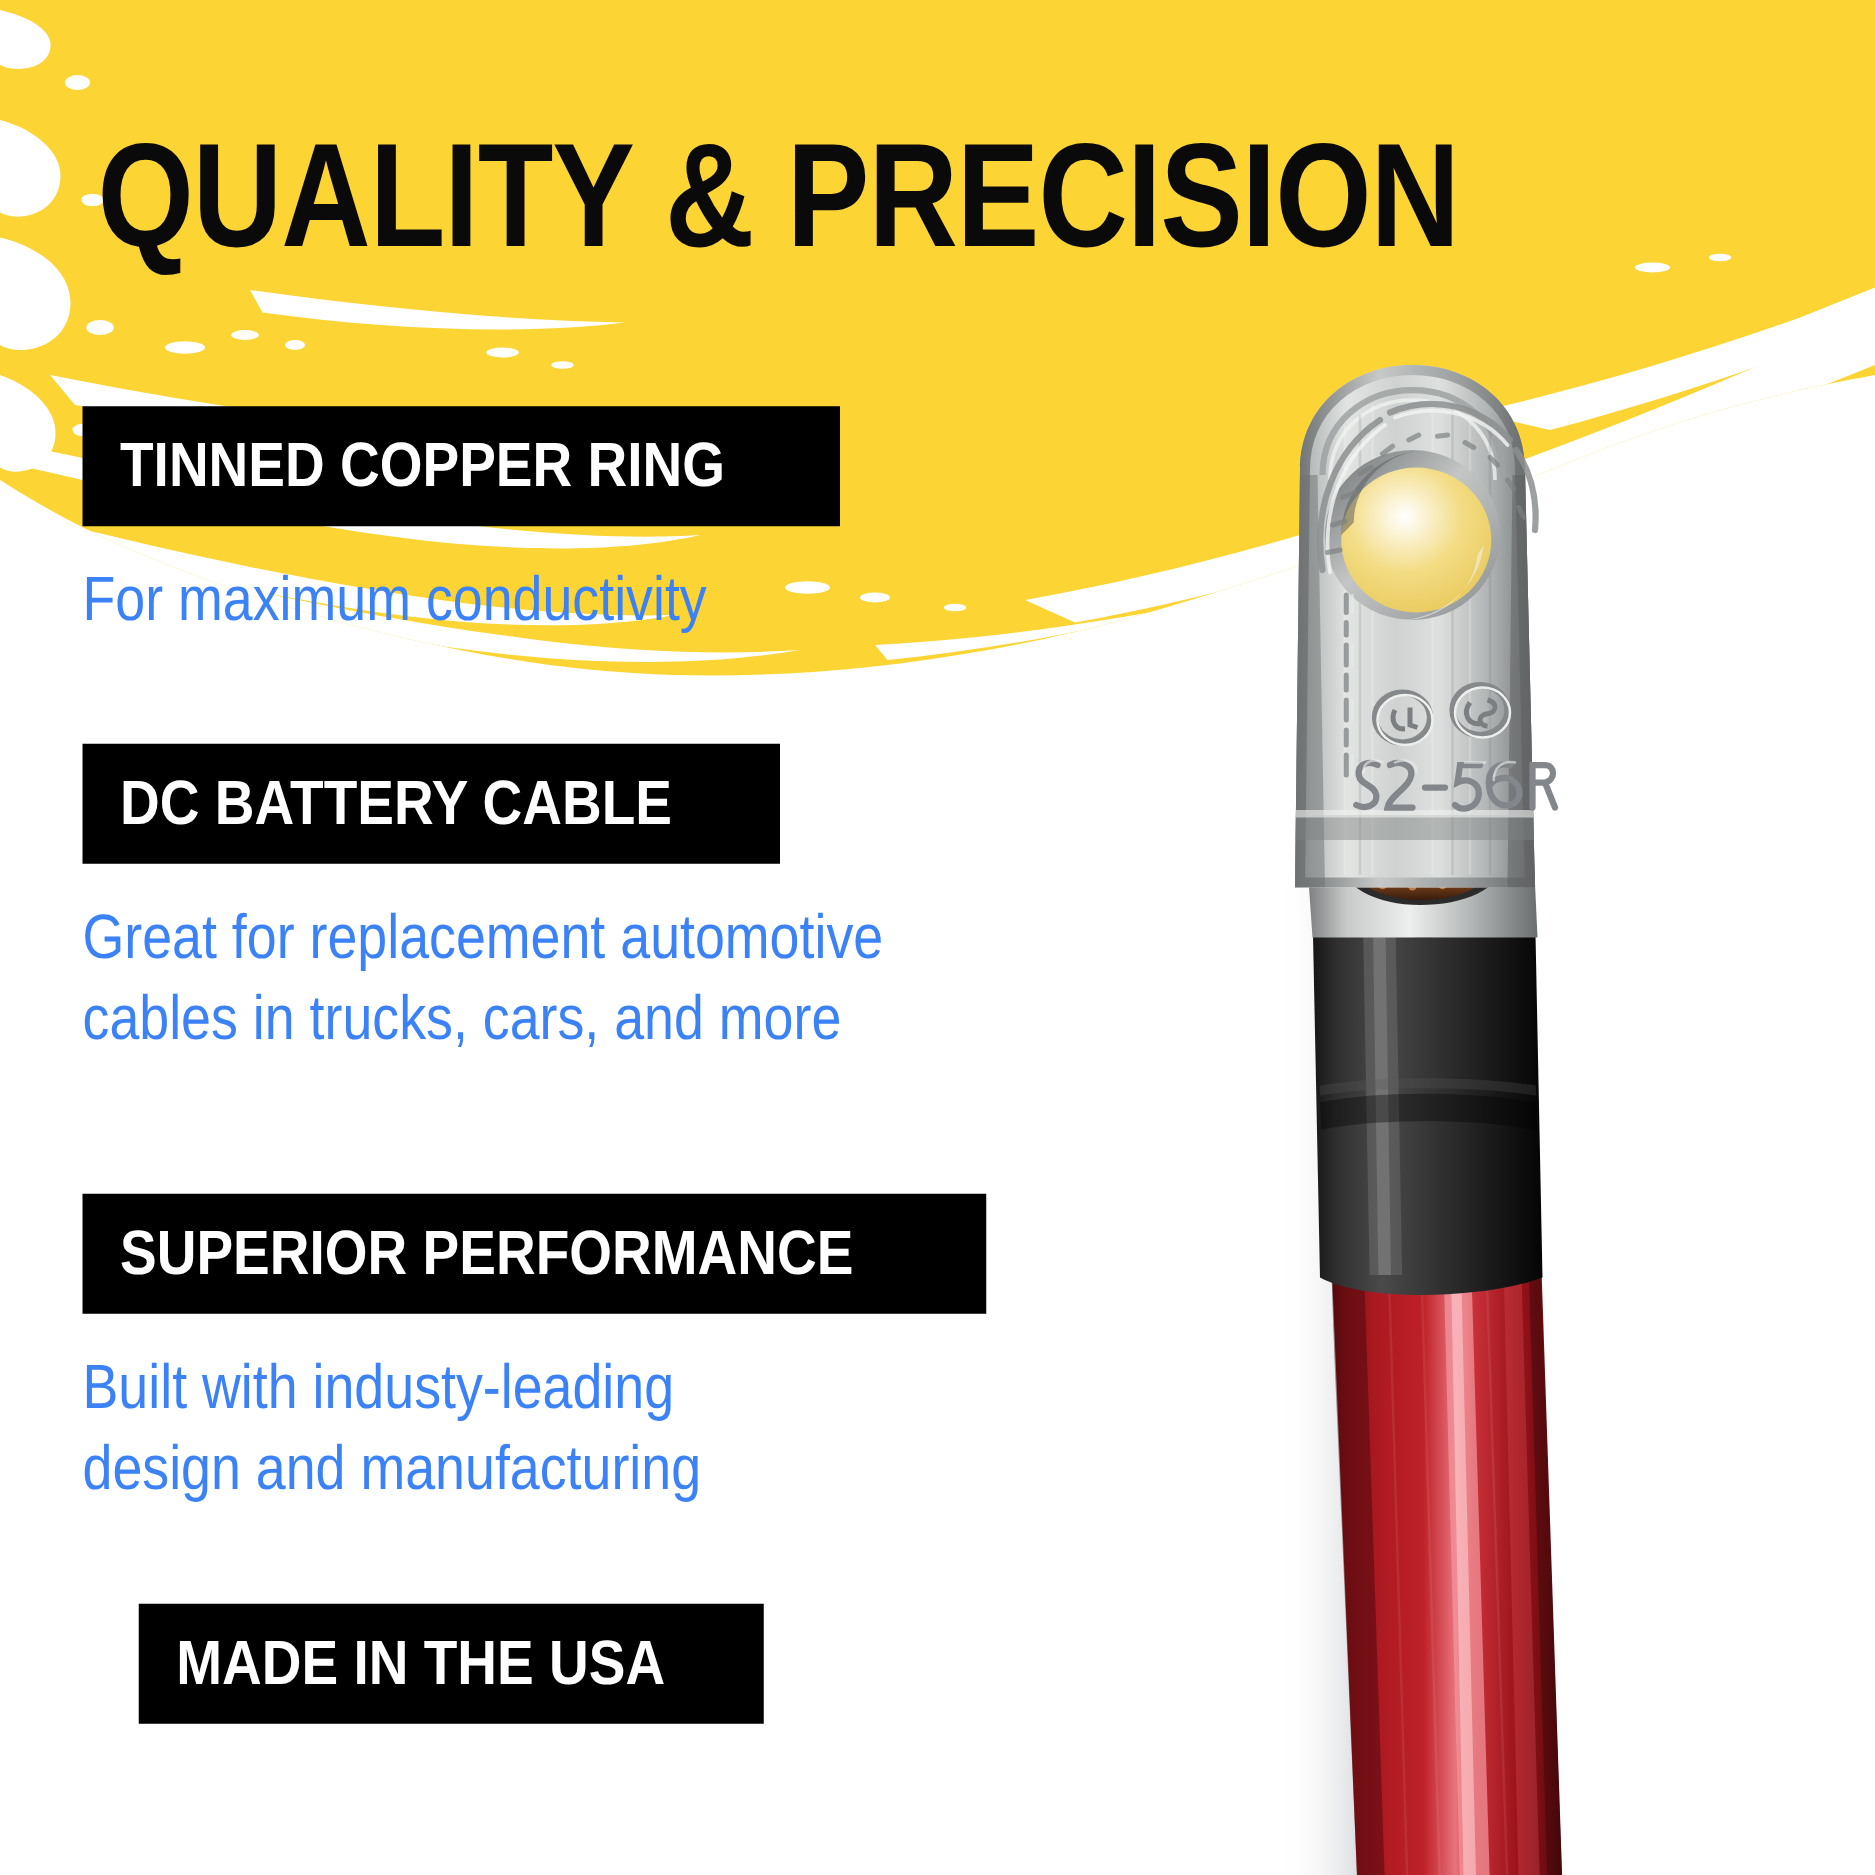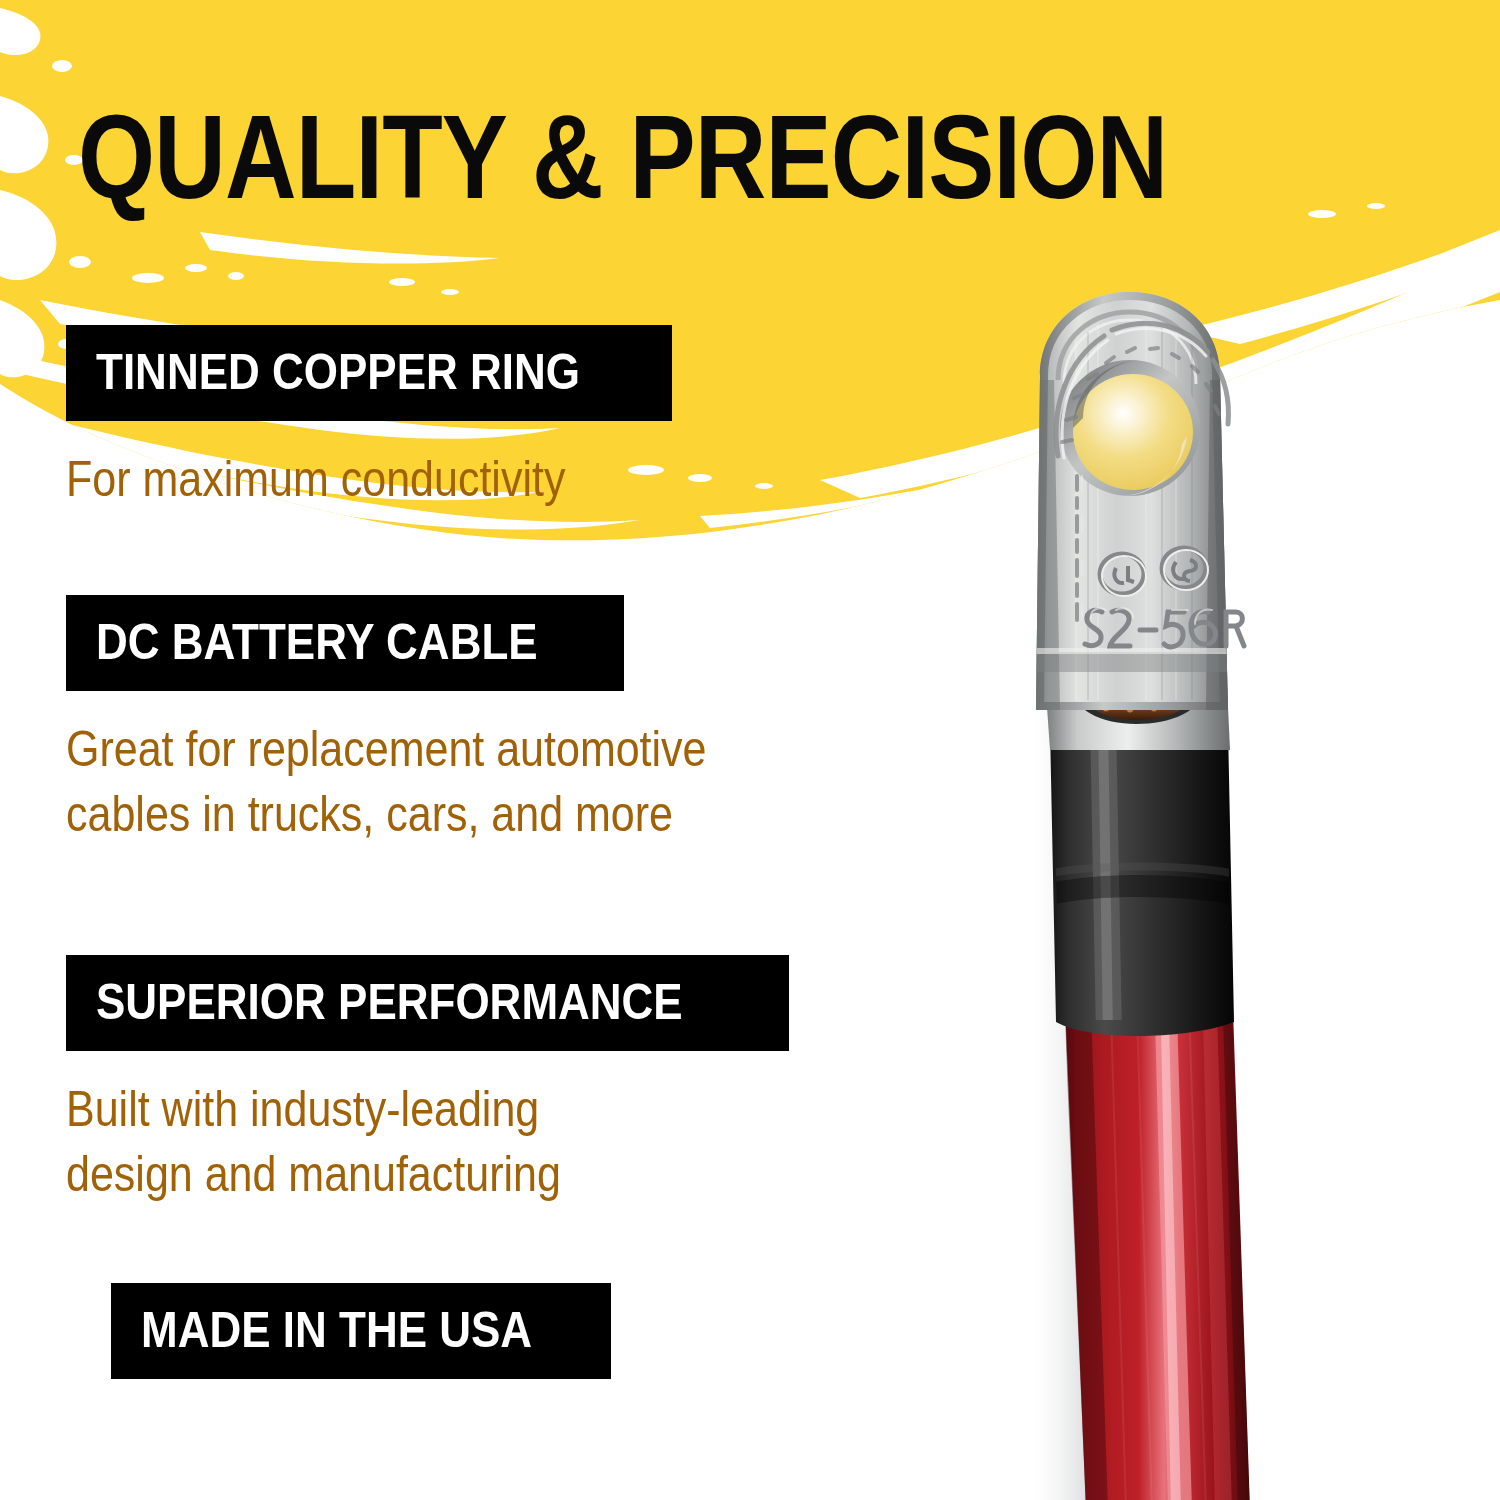--- a/index.html
+++ b/index.html
@@ -47,21 +47,21 @@
   .feature-tag .tag-text {
     display:inline-block;
     transform:scaleX(0.88);
     transform-origin:left center;
   }
 
   .feature-desc {
     margin-top:26px;
     font-size:50px;
     line-height:1.30;
-    color:#a16207;
+    color:#3b82f6;
     font-weight:normal;
     letter-spacing:0px;
     max-width:1020px;
   }
   .feature-desc .desc-line {
     display:block;
     transform:scaleX(0.86);
     transform-origin:left top;
     white-space:nowrap;
   }

